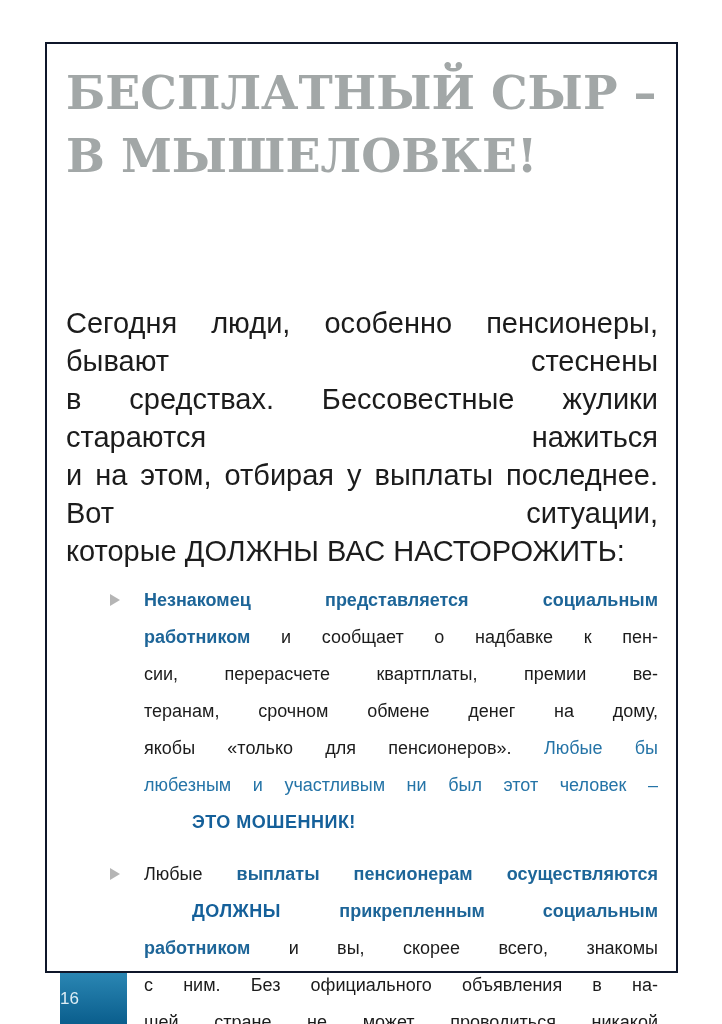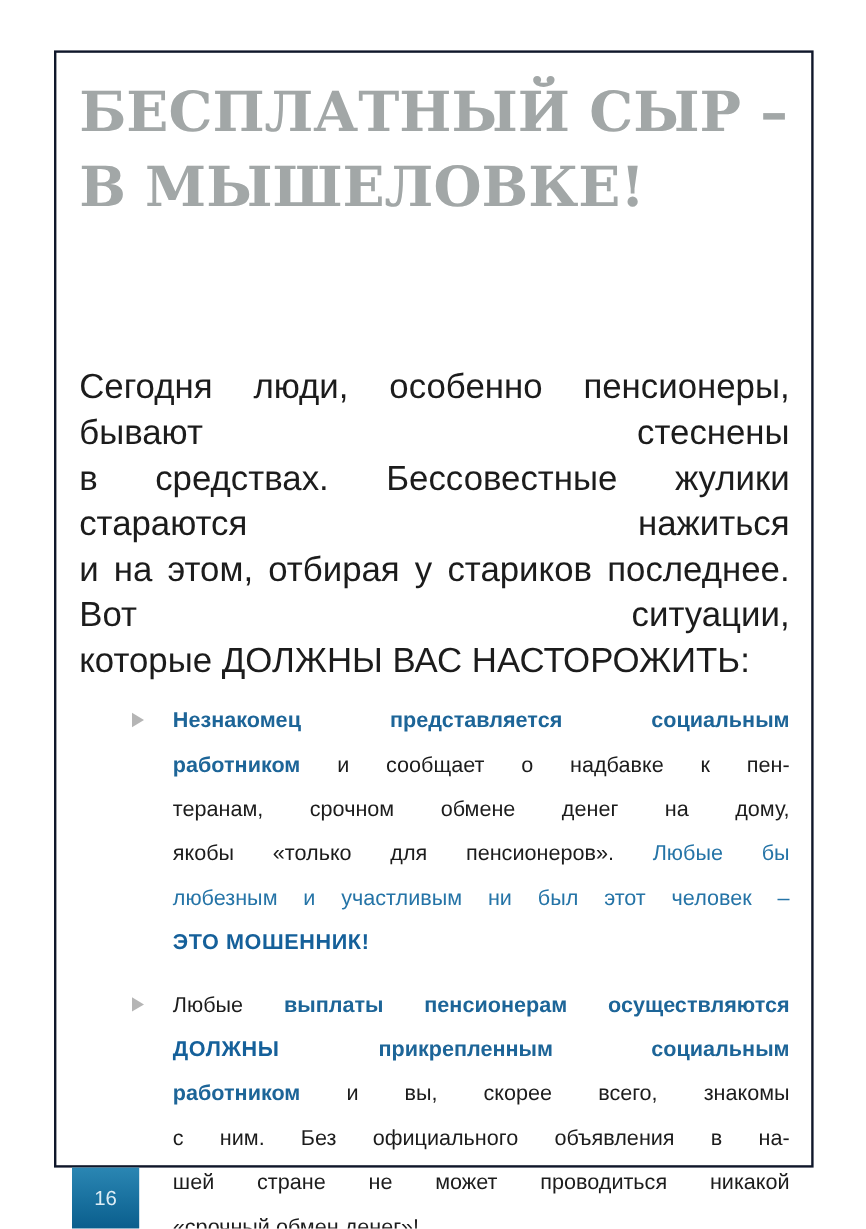--- a/index.html
+++ b/index.html
@@ -71,31 +71,31 @@
     flex: 1;
     font-size: 18px;
     line-height: 37px;
     color: #1c1c1c;
   }
   
   .sb { color: #1d6598; font-weight: 700; }
   
   .bl { color: #2574a7; }
   
-  .bb { color: #15609a; font-weight: 700; letter-spacing: 0.5px; }
+  .bb { color: #15609a; font-weight: 700; letter-spacing: 0.5px; margin-left: 48px; }
   .pagebox {
     position: absolute;
     left: 60px;
     top: 973px;
-    width: 56px;
+    width: 67px;
     height: 51px;
     background: linear-gradient(180deg, #2a86b3 0%, #0a5e8d 100%);
     display: flex;
     align-items: center;
-    justify-content: center;
+    justify-content: flex-start;
   }
   .pagebox span {
     color: #ddedf5;
     font-size: 17px;
   }
 </style>
 </head>
 <body>
 
 <div class="canvas">
@@ -103,33 +103,34 @@
     <div class="content">
 
       <div class="title">
         <div>БЕСПЛАТНЫЙ СЫР –</div>
         <div>В МЫШЕЛОВКЕ!</div>
       </div>
 
       <div class="intro">
         <div class="ln j">Сегодня люди, особенно пенсионеры, бывают стеснены</div>
         <div class="ln j">в средствах. Бессовестные жулики стараются нажиться</div>
-        <div class="ln j">и на этом, отбирая у стариков последнее. Вот ситуации,</div>
+        <div class="ln j">и на этом, отбирая у выплаты последнее. Вот ситуации,</div>
         <div class="ln">которые ДОЛЖНЫ ВАС НАСТОРОЖИТЬ:</div>
       </div>
 
       <div class="bullets">
 
         <div class="bullet bullet-1">
           <div class="mcol">
             <span class="tri"></span>
           </div>
           <div class="btext">
             <div class="ln j"><span class="sb">Незнакомец представляется социальным</span></div>
             <div class="ln j"><span class="sb">работником</span><span> и сообщает о надбавке к пен-</span></div>
+            <div class="ln j"><span>сии, перерасчете квартплаты, премии ве-</span></div>
             <div class="ln j"><span>теранам, срочном обмене денег на дому,</span></div>
             <div class="ln j"><span>якобы «только для пенсионеров». </span><span class="bl">Любые бы</span></div>
             <div class="ln j"><span class="bl">любезным и участливым ни был этот человек –</span></div>
             <div class="ln"><span class="bb">ЭТО МОШЕННИК!</span></div>
           </div>
         </div>
 
         <div class="bullet bullet-2">
           <div class="mcol">
             <span class="tri"></span>

